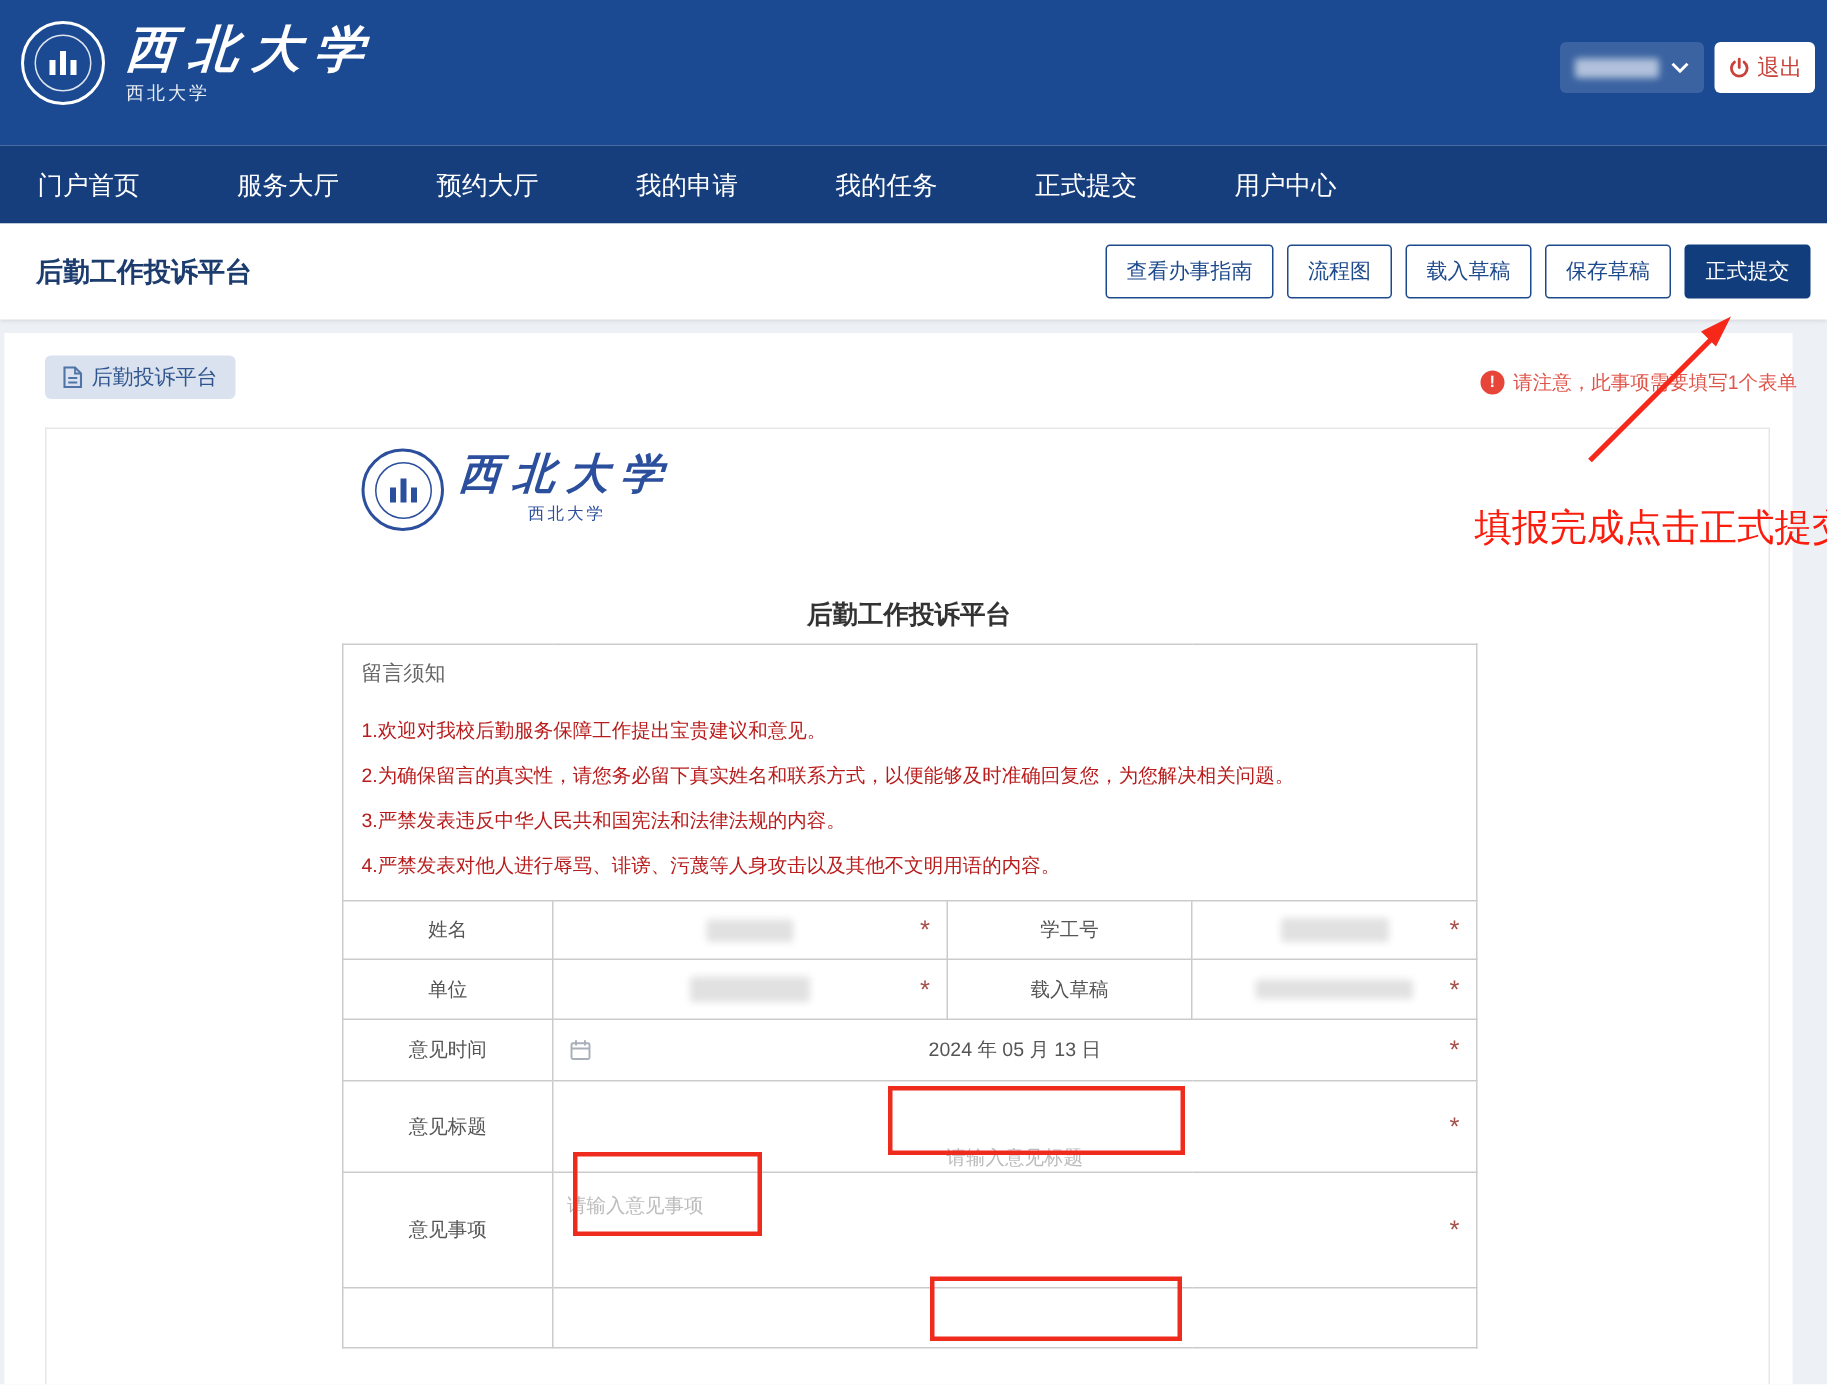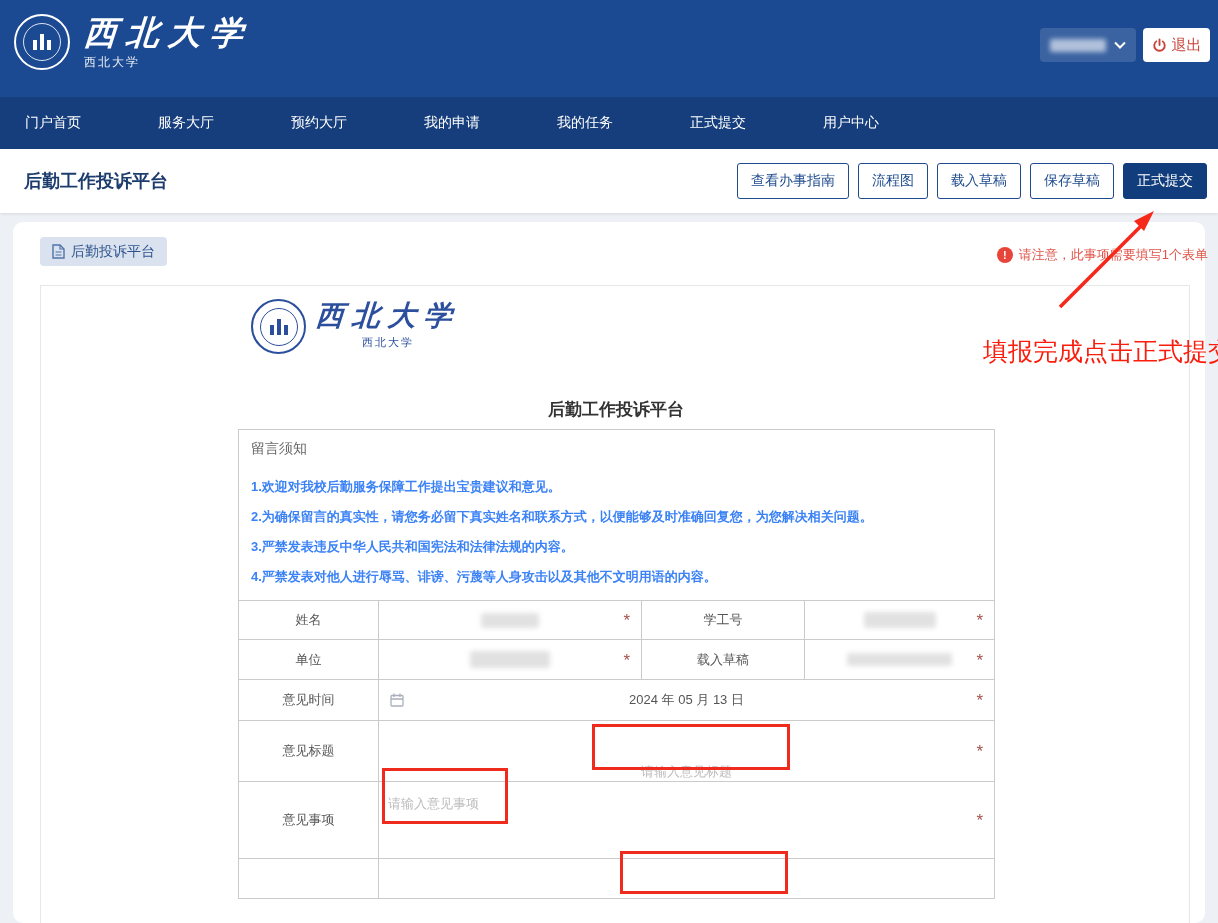--- a/index.html
+++ b/index.html
@@ -16,31 +16,31 @@
   .seal .glyph i:nth-child(1){height:10px;} .seal .glyph i:nth-child(2){height:16px;} .seal .glyph i:nth-child(3){height:10px;}
   .logo-text { margin-left:14px; }
   .logo-cn { font-family:"DejaVu Serif",serif; font-weight:bold; font-style:italic; color:#fff; font-size:33px; letter-spacing:9px; line-height:38px; transform:skewX(-4deg); }
   .logo-sub { color:#e8edf5; font-size:12px; letter-spacing:2px; margin-top:2px; }
   .user-pill { position:absolute; left:1040px; top:28px; width:96px; height:34px; background:rgba(255,255,255,.14); border-radius:4px; display:flex; align-items:center; justify-content:space-between; padding:0 10px; cursor:pointer; }
   .user-blur { width:56px; height:13px; background:#cfd9ea; border-radius:2px; filter:blur(2.5px); opacity:.8; }
   .logout-btn { position:absolute; left:1143px; top:28px; width:67px; height:34px; background:#fff; border-radius:4px; border:none; display:flex; align-items:center; justify-content:center; gap:5px; color:#c9423a; font-size:15px; cursor:pointer; }
 
   
   .nav { position:absolute; left:0; top:97px; width:1218px; height:52px; background:#163e7d; display:flex; align-items:center; padding-left:25px; }
-  .nav-item { width:72px; margin-right:61px; color:#fff; font-size:14px; text-align:left; cursor:pointer; white-space:nowrap; }
+  .nav-item { width:72px; margin-right:61px; color:#fff; font-size:17px; text-align:left; cursor:pointer; white-space:nowrap; }
 
   
   .titlebar { position:absolute; left:0; top:149px; width:1218px; height:64px; background:#fff; box-shadow:0 1px 3px rgba(0,0,0,.10); display:flex; align-items:center; }
   .page-title { margin-left:24px; font-size:18px; font-weight:bold; color:#1c3c6e; }
   .toolbar { position:absolute; right:11px; top:0; height:64px; display:flex; align-items:center; gap:9px; }
   .btn { border:1px solid #1d4a8c; background:#fff; color:#1d4a8c; font-size:14px; padding:8px 13px; border-radius:3px; cursor:pointer; white-space:nowrap; font-family:inherit; }
   .btn.primary { background:#113d7c; border-color:#113d7c; color:#fff; }
 
   
-  .outer-card { position:absolute; left:13px; top:222px; width:1192px; height:701px; background:#fff; border-radius:10px; }
+  .outer-card { position:absolute; left:3px; top:222px; width:1192px; height:701px; background:#fff; border-radius:0; }
   .tab { position:absolute; left:27px; top:15px; height:29px; background:#d9e2ee; border-radius:4px; display:flex; align-items:center; gap:6px; padding:0 12px; color:#30558e; font-size:14px; cursor:pointer; }
   .warning { position:absolute; right:-3px; top:24px; display:flex; align-items:center; gap:6px; color:#e0544a; font-size:13px; }
   .warn-ic { width:16px; height:16px; border-radius:50%; background:#e8453a; color:#fff; font-size:11px; font-weight:bold; display:flex; align-items:center; justify-content:center; flex:0 0 auto; }
 
   .inner-card { position:absolute; left:27px; top:63px; width:1150px; height:660px; background:#fff; border:1px solid #e7e7e7; border-bottom:none; }
 
   
   .form-logo { position:absolute; left:210px; top:13px; display:flex; }
   .seal.blue { border-color:#2c4f9d; width:55px; height:55px; }
   .seal.blue .inner { border-color:#2c4f9d; }
@@ -48,21 +48,21 @@
   .form-logo .logo-cn { color:#2c4f9d; font-size:28px; letter-spacing:8px; line-height:34px; }
   .form-logo .logo-sub { color:#2c4f9d; font-size:11px; text-align:center; }
 
   .form-title { position:absolute; left:197px; top:112px; width:756px; text-align:center; font-size:17px; font-weight:bold; color:#333; }
 
   
   .ftable { position:absolute; left:197px; top:143px; width:756px; border-collapse:collapse; table-layout:fixed; font-size:13px; color:#555; }
   .ftable td { border:1px solid #cbcbcb; vertical-align:middle; }
   .notice-cell { padding:10px 12px 8px; }
   .notice-title { font-size:14px; color:#666; margin-bottom:14px; }
-  .notice-line { line-height:30px; color:#3b82f6; font-size:13px;font-weight:bold; }
+  .notice-line { line-height:30px; color:#b91c1c; font-size:13px; }
   .lbl { text-align:center; color:#555; }
   .vcell { position:relative; }
   .vcell .center-wrap { display:flex; align-items:center; justify-content:center; height:100%; }
   .star { position:absolute; right:11px; top:50%; transform:translateY(-50%); color:#a5504b; font-size:17px; line-height:1; }
   .blur-val { background:#dcdcdc; border-radius:2px; filter:blur(2.5px); opacity:.85; }
   .cal-ic { position:absolute; left:11px; top:50%; transform:translateY(-50%); color:#a9b0ba; }
   .date-txt { color:#555;text-align:right; }
   .ph { color:#bcbcbc;margin-top:42px; }
   .content-cell { vertical-align:top !important; padding:13px 0 0 9px; }
   .upload-btn { position:relative; z-index:2; background:#fff; border:1px solid #ddd; border-radius:3px; color:#666; font-size:13px; padding:12px 24px; cursor:pointer; font-family:inherit; }

